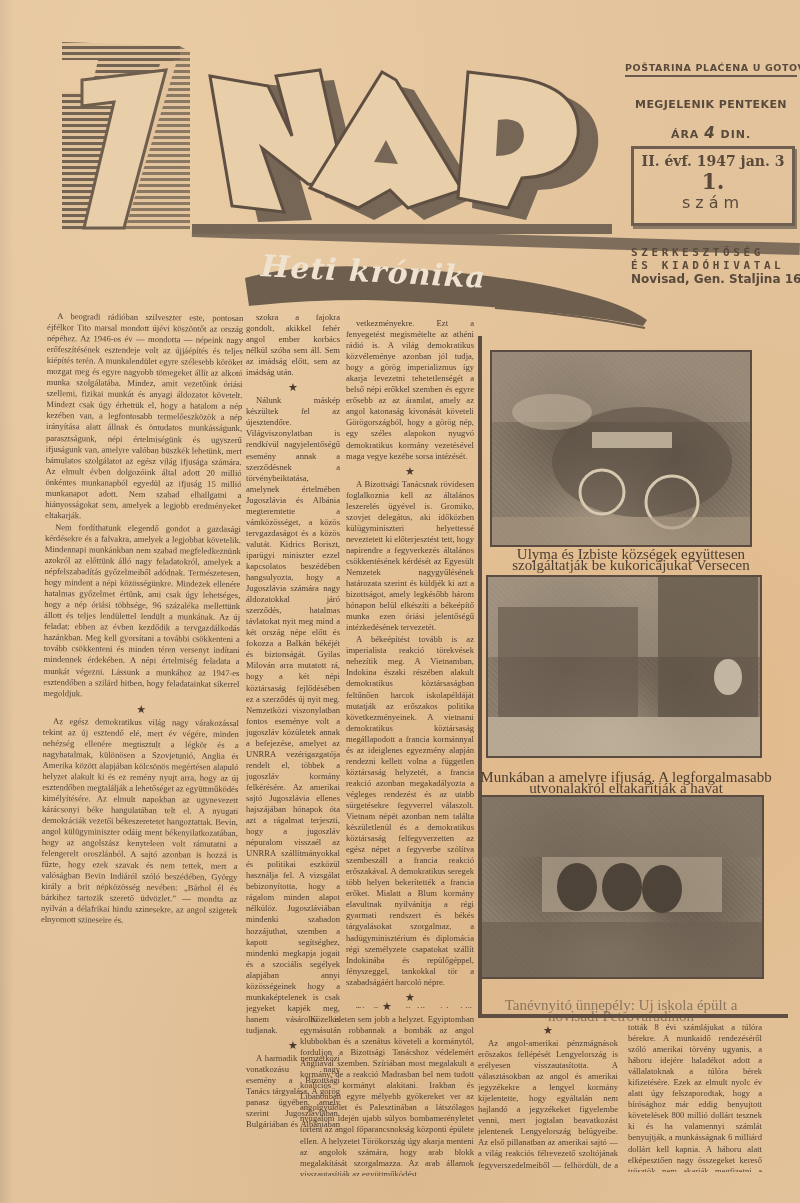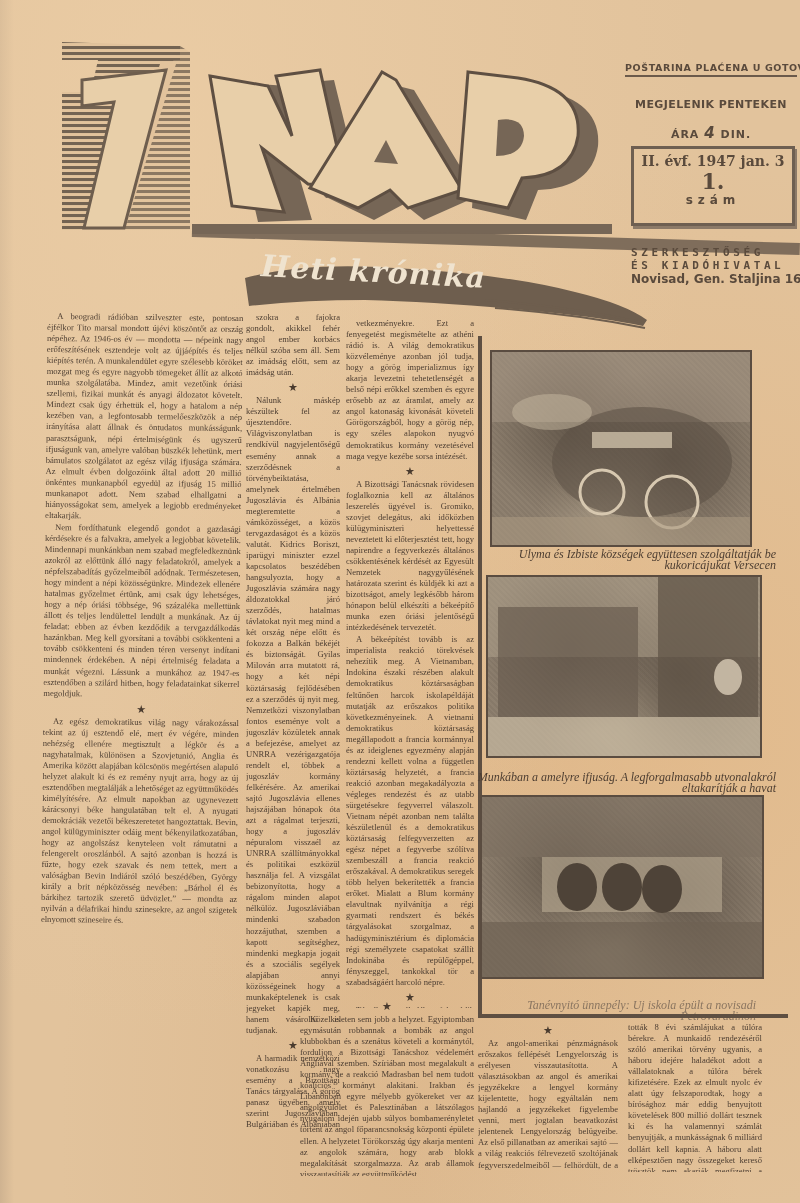--- a/index.html
+++ b/index.html
@@ -34,21 +34,21 @@
     font-family: "DejaVu Sans", sans-serif; font-size: 11px; font-weight: bold;
     letter-spacing: 1px; color: #5a4a3c; text-align: center; margin-top: 13px;
   }
   .ara .big { font-size: 15px; font-style: italic; }
   .issuebox {
     margin: 4px 2px 0 6px; border: 3px solid #6e5f51; padding: 4px 2px 2px;
     text-align: center; height: 80px; box-shadow: 2px 3px 0 #8c7a68;
   }
   .issue-line { font-family: "DejaVu Serif", serif; font-weight: bold; font-size: 14px; color: #5a4a3c; white-space: nowrap; }
   .issue-num { font-family: "DejaVu Serif", serif; font-weight: bold; font-size: 22px; color: #5a4a3c; line-height: 24px; }
-  .issue-szam { font-family: "DejaVu Sans", sans-serif; font-weight: bold; font-size: 12px; letter-spacing: 5px; color: #5a4a3c; }
+  .issue-szam { font-family: "DejaVu Sans", sans-serif; font-weight: normal; font-size: 16px; letter-spacing: 5px; color: #5a4a3c; }
   .szerk {
     font-family: "DejaVu Sans Mono", monospace; font-weight: bold; font-size: 11px;
     letter-spacing: 3.6px; color: #5a4a3c; margin-top: 20px; margin-left: 6px; line-height: 13px; white-space: nowrap;
   }
   .address { font-family: "DejaVu Sans", sans-serif; font-weight: bold; font-size: 12px; color: #5a4a3c; margin-left: 6px; white-space: nowrap; }
 
   .mast-rule {
     position: absolute; left: 192px; top: 225px; width: 608px; height: 12px;
     background: #766656; transform: rotate(1.7deg); transform-origin: left center;
     opacity: 0.92;
@@ -75,22 +75,22 @@
     position: absolute; overflow: hidden;
     background-color: #8e806f;
     background-image:
       radial-gradient(circle at 30% 40%, rgba(70,60,50,0.55), transparent 40%),
       radial-gradient(circle at 70% 55%, rgba(60,50,42,0.5), transparent 45%),
       radial-gradient(circle at 50% 85%, rgba(190,175,150,0.55), transparent 40%),
       repeating-linear-gradient(45deg, rgba(0,0,0,0.05) 0 2px, transparent 2px 4px);
     border: 2px solid #5a4c40;
   }
   .caption {
-    position: absolute; font-family: "Liberation Serif", serif; font-style: italic;
-    font-size: 12px; line-height: 11px; color: #4c3d31; text-align: right;
+    position: absolute; font-family: "Liberation Serif", serif; 
+    font-size: 15px; line-height: 11px; color: #4c3d31; text-align: center;
   }
   .outer-vrule { position: absolute; background: #5e4f42; }
 </style>
 </head>
 <body>
 
 <div class="masthead">
 
   <svg class="logo-svg" width="560" height="200" viewBox="0 0 560 200">
     <defs>

